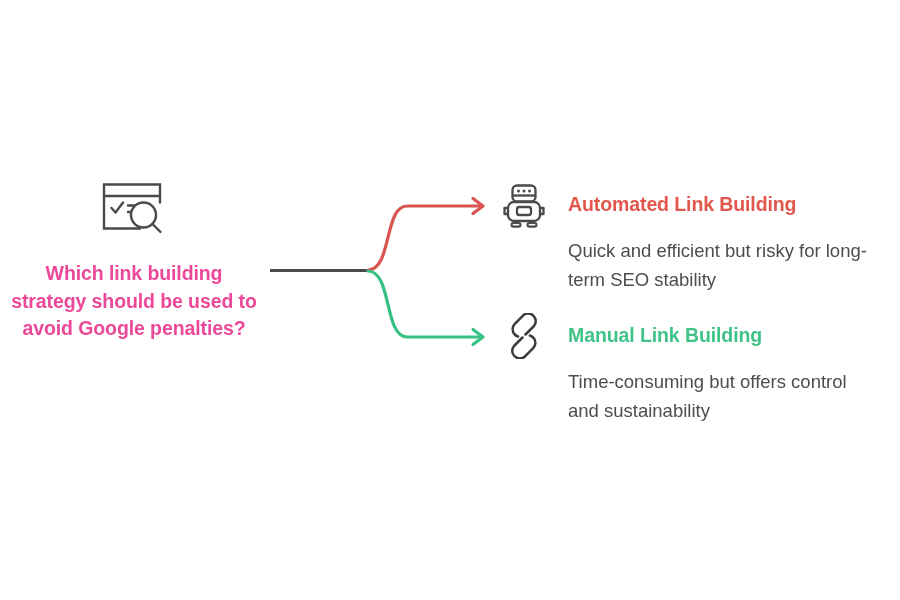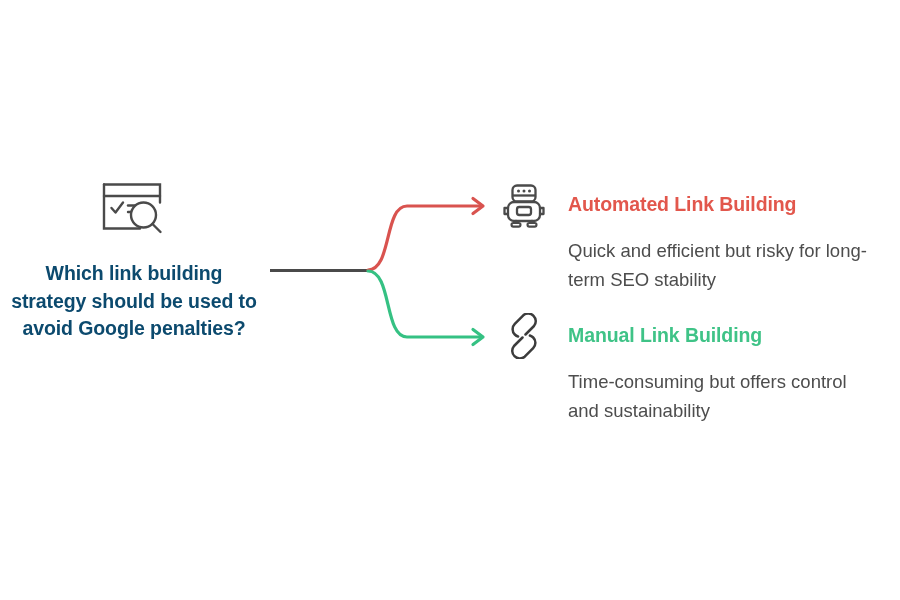--- a/index.html
+++ b/index.html
@@ -46,21 +46,21 @@
     height: 62px;
     display: flex;
     align-items: center;
     justify-content: center;
     margin-bottom: 22px;
   }
   #root-label {
     font-size: 19.5px;
     font-weight: bold;
     line-height: 1.42;
-    color: #0c4a6e;
+    color: #ec4899;
     text-align: center;
     letter-spacing: -0.1px;
     width: 248px;
   }
 
   
   .branch {
     position: absolute;
     left: 500px;
     width: 380px;

